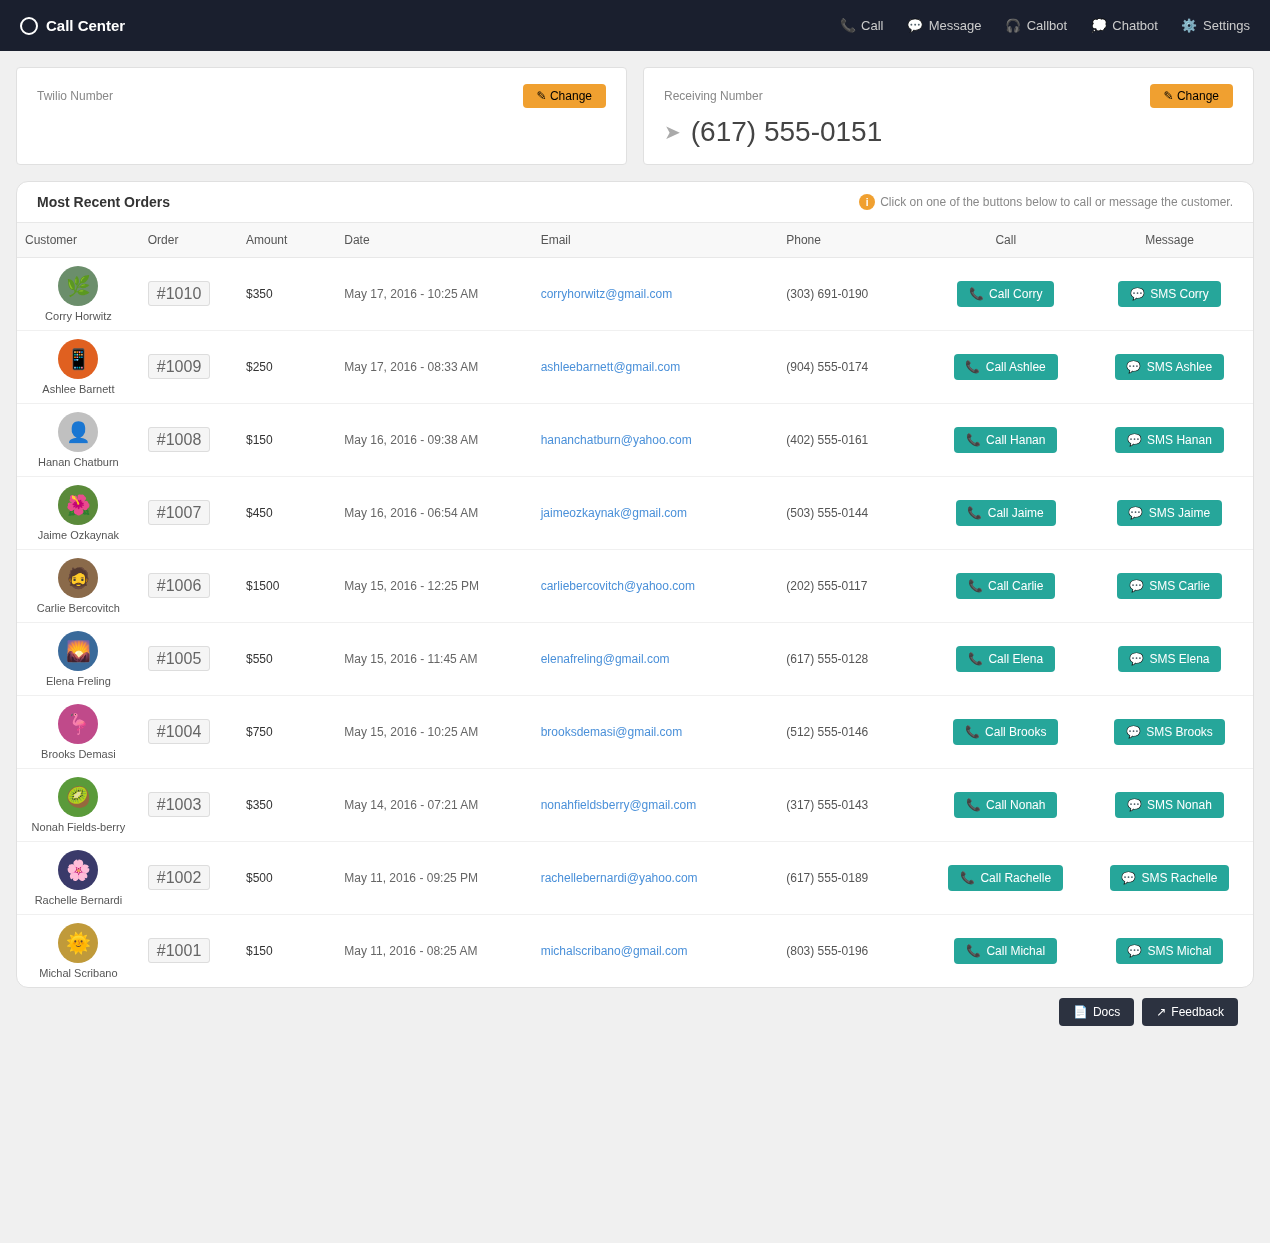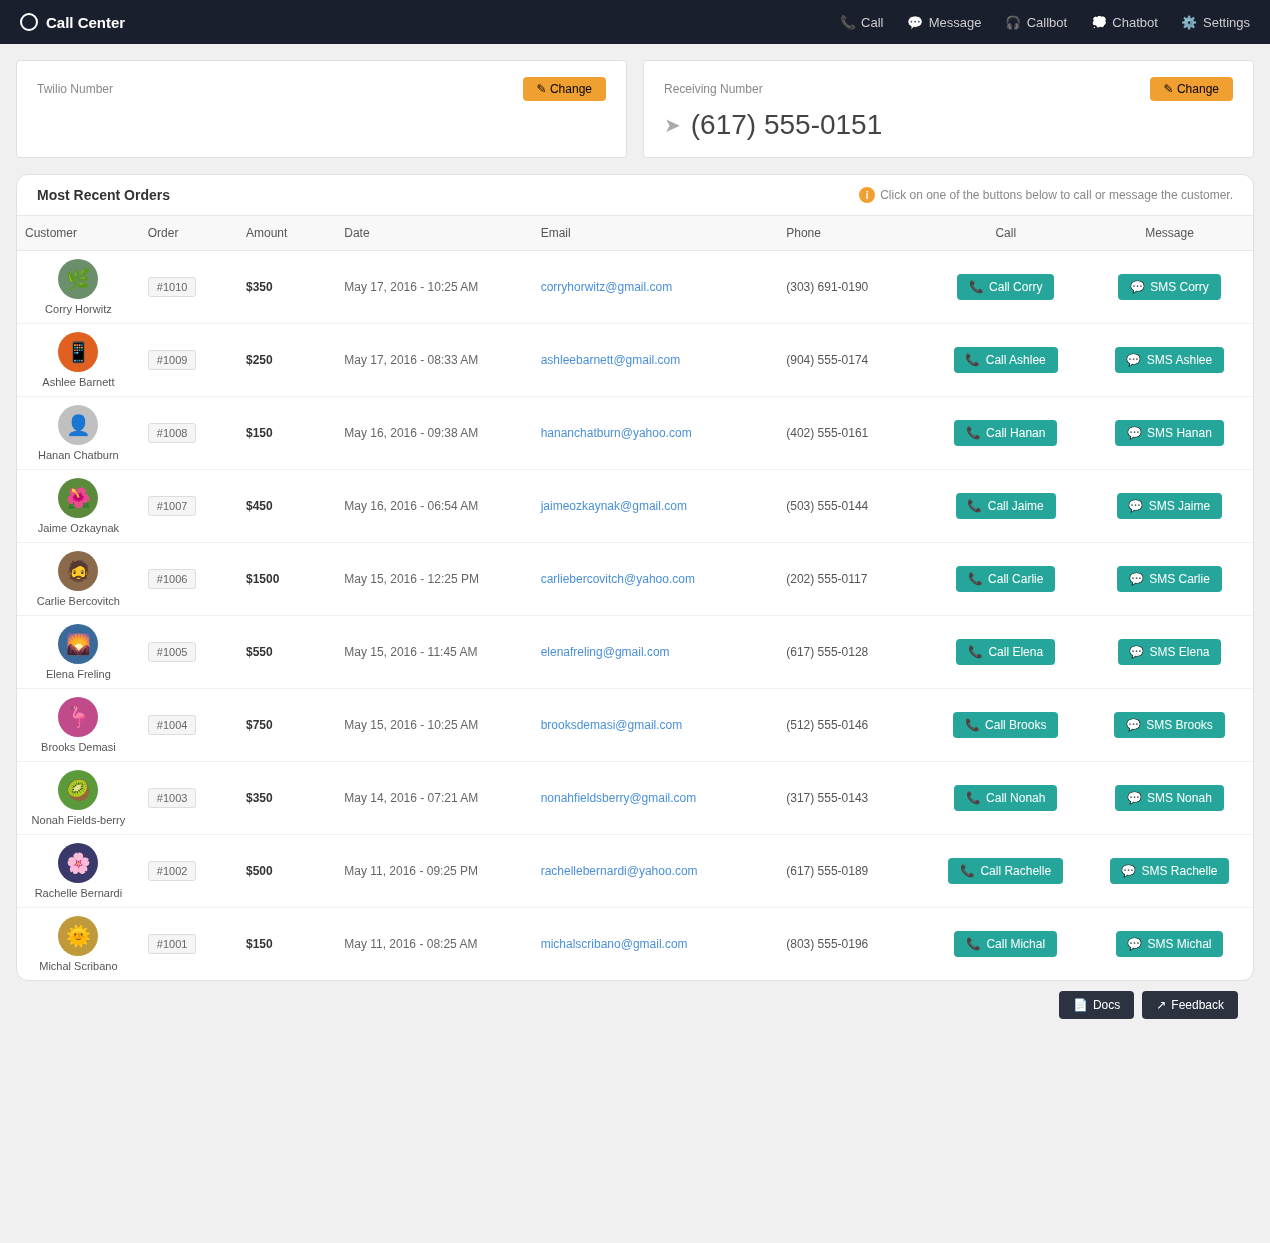--- a/index.html
+++ b/index.html
@@ -5,21 +5,21 @@
     * { box-sizing: border-box; margin: 0; padding: 0; }
     body { font-family: -apple-system, BlinkMacSystemFont, 'Segoe UI', Arial, sans-serif; background: #f0f0f0; font-size: 13px; color: #333; }
 
     
     .topnav {
       background: #1a1f2e;
       color: #fff;
       display: flex;
       align-items: center;
       padding: 0 20px;
-      height: 44px;
+      height: 51px;
     }
     .topnav-brand {
       display: flex; align-items: center; gap: 8px;
       font-weight: 600; font-size: 15px; margin-right: auto;
     }
     .topnav-brand .circle-icon {
       width: 18px; height: 18px; border: 2px solid #fff; border-radius: 50%;
       display: inline-block;
     }
     .topnav-links {
@@ -101,24 +101,24 @@
     .avatar {
       width: 40px; height: 40px; border-radius: 50%; overflow: hidden;
       margin-bottom: 4px; background: #ccc;
       display: flex; align-items: center; justify-content: center;
       font-size: 18px;
     }
     .customer-name { font-size: 11px; text-align: center; color: #555; }
 
     .order-badge {
       background: #f5f5f5; border: 1px solid #ddd; border-radius: 3px;
-      padding: 3px 8px; font-size: 11px; color: #666;
-    }
-
-    .amount { font-weight: 700; margin-left: 32px; }
+      padding: 3px 8px; font-size: 16px; color: #666;
+    }
+
+    .amount { font-weight: 400; margin-left: 32px; }
     .date { color: #666; white-space: nowrap; }
     .email { color: #4a90d9; }
     .phone { color: #555; white-space: nowrap; }
 
     .btn-call {
       background: #26a69a; color: #fff; border: none; border-radius: 4px;
       padding: 6px 12px; font-size: 12px; cursor: pointer; white-space: nowrap;
       display: inline-flex; align-items: center; gap: 5px;
     }
     .btn-sms {

